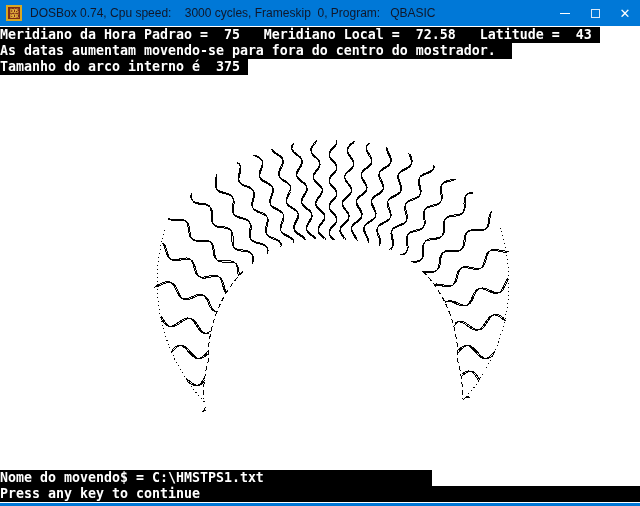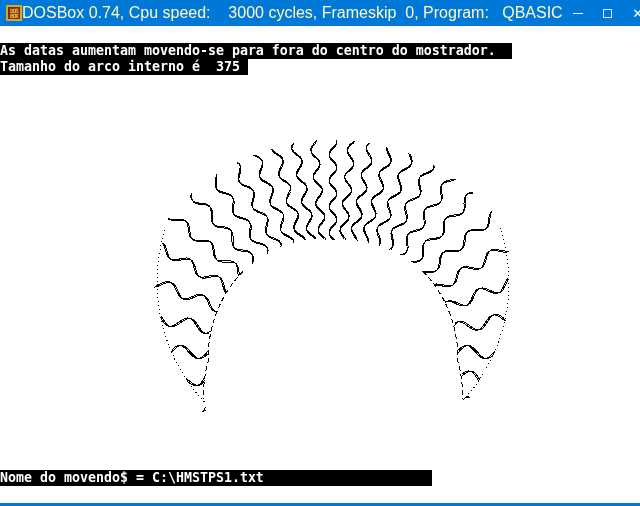--- a/index.html
+++ b/index.html
@@ -15,21 +15,21 @@
   .app-icon{
     width:16px;height:16px;margin-left:6px;flex:0 0 auto;
     background:#7a2b18;border:2px solid #d9a823;box-sizing:border-box;
     display:flex;flex-direction:column;justify-content:center;align-items:center;
   }
   .app-icon span{
     display:block;font-family:"DejaVu Sans Mono",monospace;font-weight:bold;
     font-size:6px;line-height:5px;color:#f0c040;letter-spacing:-1px;
   }
   .title{
-    color:#fef9c3;font-size:16px;margin-left:0;white-space:pre;flex:1 1 auto;
+    color:#0f172a;font-size:12px;margin-left:8px;white-space:pre;flex:1 1 auto;
   }
   .winbtn{
     width:30px;height:26px;flex:0 0 auto;display:flex;
     align-items:center;justify-content:center;cursor:default;
   }
   .min-glyph{width:10px;height:0;border-top:1px solid #ffffff;}
   .max-glyph{width:9px;height:9px;border:1px solid #dce9f7;box-sizing:border-box;}
   .close-glyph{color:#ffffff;font-size:13px;line-height:13px;}
   
   .screen{
@@ -105,19 +105,21 @@
       <polyline points="453.9,300.1 455.6,298.0 457.3,296.5 459.2,295.5 461.2,295.3 463.3,295.8 465.5,296.9 467.9,298.4 470.2,300.1 472.6,301.7 474.8,303.0 477.0,303.8 479.1,303.9 481.0,303.3 482.8,302.1 484.5,300.2 486.1,298.0 487.7,295.6 489.3,293.2 490.9,291.2 492.6,289.6 494.5,288.7 496.5,288.5 498.6,289.0 500.9,290.1 503.2,291.6 505.5,295.0 503.2,293.4 500.8,291.7 498.5,290.3 496.3,289.3 494.2,288.9 492.2,289.2 490.4,290.2 488.6,291.9 487.0,294.0 485.4,296.4 483.9,298.8 482.3,301.0 480.6,302.7 478.7,303.9 476.8,304.3 474.7,304.0 472.5,303.1 470.2,301.8 467.8,300.1 465.5,298.5 463.2,297.1 460.9,296.1 458.8,295.7 456.9,296.0 455.0,297.1" class="hourline"></polyline>
       <polyline points="457.6,327.3 459.6,325.1 461.6,323.0 463.6,321.2 465.6,320.0 467.6,319.4 469.6,319.6 471.6,320.5 473.6,322.0 475.6,324.0 477.6,326.2 479.6,328.4 481.6,330.3 483.6,331.7 485.6,332.5 487.6,332.5 489.6,331.9 491.6,330.5 493.6,328.7 494.5,325.5 492.5,327.7 490.5,329.7 488.5,331.3 486.5,332.3 484.5,332.6 482.5,332.1 480.5,331.0 478.5,329.3 476.5,327.2 474.5,325.0 472.5,322.9 470.5,321.2 468.5,319.9 466.5,319.4 464.5,319.6 462.5,320.6 460.5,322.1 458.5,324.1" class="hourline"></polyline>
       <polyline points="461.2,350.6 463.6,348.7 466.0,347.1 468.2,345.9 470.4,345.3 472.4,345.5 474.2,346.4 476.0,348.0 477.6,350.2 479.1,352.7 478.8,355.5 477.3,352.8 475.7,350.2 474.1,348.0 472.4,346.3 470.6,345.2 468.6,344.9 466.5,345.3 464.3,346.4 461.9,348.0" class="hourline"></polyline>
       <polyline points="464.1,372.4 466.6,371.5 468.8,371.2 469.9,371.4 468.0,370.5 465.9,370.4" class="hourline"></polyline>
       <polyline points="204.3,376.0 200.2,371.5 196.2,366.8 192.4,361.9 188.8,356.9 185.4,351.9 182.1,346.6 179.1,341.3 176.2,335.9 173.5,330.4 171.0,324.8 168.7,319.1 166.6,313.3 164.7,307.5 163.0,301.6 161.5,295.6 160.2,289.6 159.2,283.5 158.3,277.4 157.7,271.3 157.2,265.2 157.0,259.1 157.0,252.9 157.2,246.8 157.7,240.7 158.3,234.6 159.2,228.5 160.2,222.4 161.5,216.4 163.0,210.4 164.7,204.5" class="dotted"></polyline>
       <polyline points="500.4,201.6 502.2,207.5 503.8,213.4 505.2,219.4 506.3,225.4 507.3,231.5 508.0,237.6 508.6,243.7 508.9,249.9 509.0,256.0 508.9,262.1 508.6,268.3 508.0,274.4 507.3,280.5 506.3,286.6 505.2,292.6 503.8,298.6 502.2,304.5 500.4,310.4 498.4,316.2 496.2,321.9 493.8,327.6 491.2,333.2 488.4,338.6 485.4,344.0 482.3,349.3 478.9,354.4 475.4,359.5 471.7,364.4 467.8,369.1 463.8,373.8" class="dotted"></polyline>
       <polyline points="243.3,245.3 240.3,248.2 237.5,251.4 234.8,254.7 232.2,258.0 229.8,261.5 227.4,265.0 225.2,268.7 223.1,272.4 221.1,276.2 219.3,280.1 217.6,284.0 216.0,288.0 214.6,292.0 213.3,296.2 212.2,300.3 211.2,304.5 210.3,308.8 209.6,313.0 209.0,317.3 208.6,321.7 208.4,326.0 208.3,330.4 208.3,334.7 207.1,339.2 206.0,343.8 205.2,348.5 204.5,353.3 204.0,358.2 203.6,363.1 203.5,368.1 203.5,373.1" class="dashed"></polyline>
       <polyline points="422.7,245.3 425.7,248.2 428.5,251.4 431.2,254.7 433.8,258.0 436.2,261.5 438.6,265.0 440.8,268.7 442.9,272.4 444.9,276.2 446.7,280.1 448.4,284.0 450.0,288.0 451.4,292.0 452.7,296.2 453.8,300.3 454.8,304.5 455.7,308.8 456.4,313.0 457.0,317.3 457.4,321.7 457.6,326.0 457.7,330.4 457.7,334.7 458.9,339.2 460.0,343.8 460.8,348.5 461.5,353.3 462.0,358.2 462.4,363.1 462.5,368.1 462.5,373.1" class="dashed"></polyline>
     </svg>
 
+  <div class="bar row0">Meridiano da Hora Padrao =  75   Meridiano Local =  72.58   Latitude =  43 </div>
   <div class="bar row1">As datas aumentam movendo-se para fora do centro do mostrador.  </div>
   <div class="bar row2">Tamanho do arco interno é  375 </div>
 
   <div class="bar rowN1">Nome do movendo$ = C:\HMSTPS1.txt                     </div>
+  <div class="bar rowN2">Press any key to continue</div>
 </div>
 
 <div class="bottom-border"></div>
 
 </body></html>

